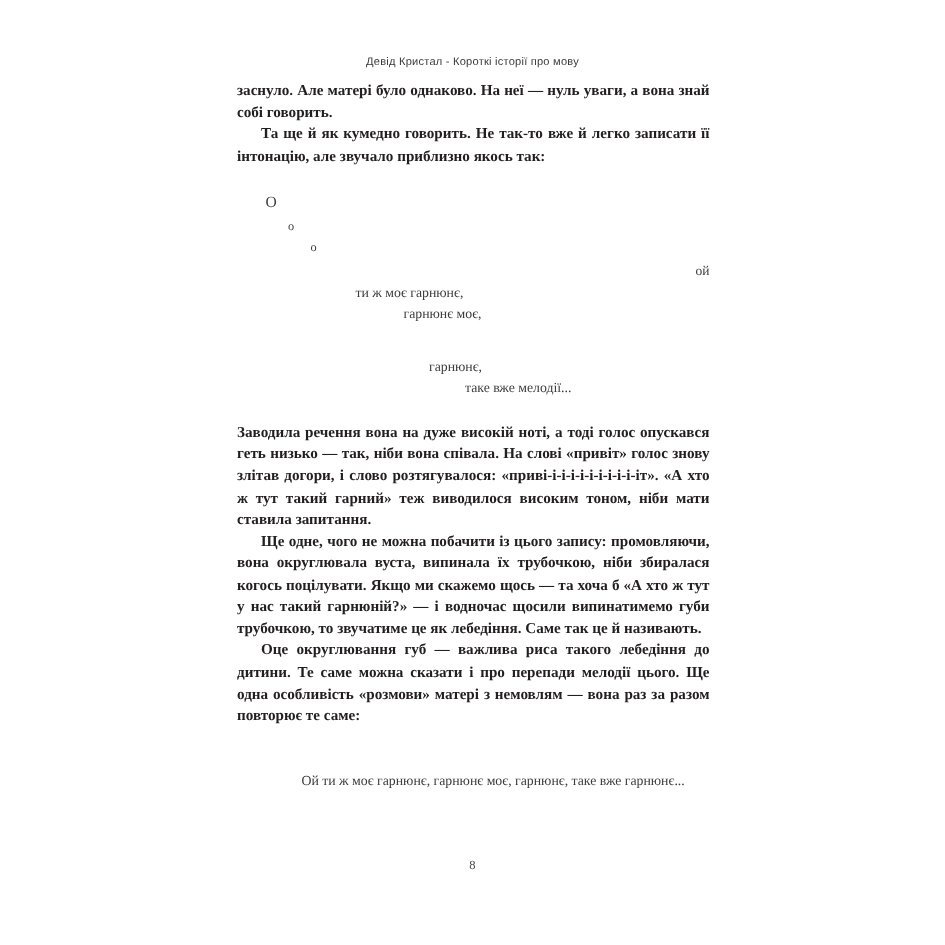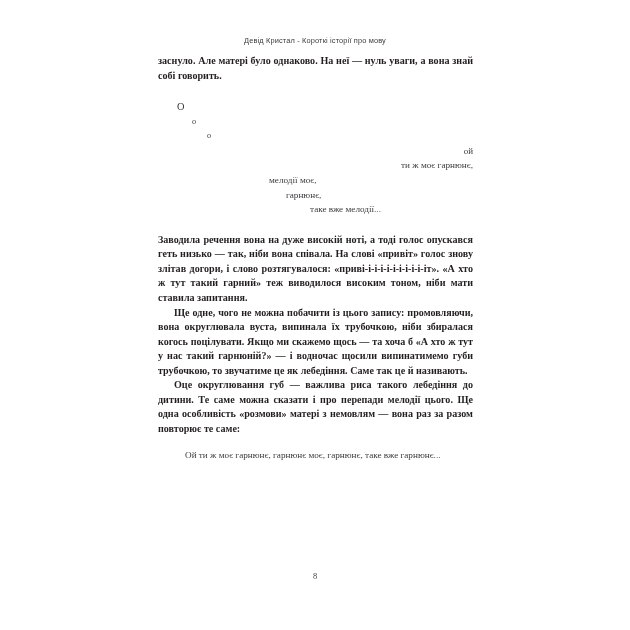--- a/index.html
+++ b/index.html
@@ -67,32 +67,32 @@
     color: #3b3b3f;
   }
   .verse li {
     white-space: nowrap;
   }
 
   .v1 { padding-left: 19px;  font-size: 10.4px; }
   .v2 { padding-left: 34px;  font-size: 8.2px; }
   .v3 { padding-left: 49px;  font-size: 8.2px; }
   .v4 { padding-left: 64px;  font-size: 9.0px; text-align: right; }
-  .v5 { padding-left: 79px; text-align: right;  }
+  .v5 { padding-left: 79px;  }
   .v6 { padding-left: 111px; }
-  .v7 { padding-left: 128px; }
+  .v7 { padding-left: 128px; margin-top: 20px; }
   .v8 { padding-left: 152px; }
 
   .gap-before-verse { height: 17px; }
   .gap-after-verse  { height: 16px; }
   .gap-quote-before { height: 11px; }
   .gap-quote-after  { height: 13px; }
 
   .pull-quote {
-    margin: 0;
+    margin: 16px;
     padding-left: 27px;
     font-size: 9.2px;
     line-height: 14.6px;
     color: #3b3b3f;
     white-space: nowrap;
   }
 
   .folio {
     position: absolute;
     top: 572px;
@@ -108,30 +108,31 @@
 <body>
 
 <div class="page">
 
   <div class="running-head">Девід Кристал - Короткі історії про мову</div>
 
   <div class="text-block">
 
     <p class="body-par">заснуло. Але матері було однаково. На неї — нуль уваги, а вона знай собі говорить.</p>
 
+    <p class="body-par indent">Та ще й як кумедно говорить. Не так-то вже й легко записати її інтонацію, але звучало приблизно якось так:</p>
 
     <div class="gap-before-verse"></div>
 
     <ul class="verse">
       <li class="v1">О</li>
       <li class="v2">о</li>
       <li class="v3">о</li>
       <li class="v4">ой</li>
       <li class="v5">ти ж моє гарнюнє,</li>
-      <li class="v6">мелодії моє,</li>
+      <li class="v6">гарнюнє моє,</li>
       <li class="v7">гарнюнє,</li>
       <li class="v8">таке вже мелодії...</li>
     </ul>
 
     <div class="gap-after-verse"></div>
 
     <p class="body-par">Заводила речення вона на дуже високій ноті, а тоді голос опускався геть низько — так, ніби вона співала. На слові «привіт» голос знову злітав догори, і слово розтягувалося: «приві-і-і-і-і-і-і-і-і-і-іт». «А хто ж тут такий гарний» теж виводилося високим тоном, ніби мати ставила запитання.</p>
 
     <p class="body-par indent">Ще одне, чого не можна побачити із цього запису: промовляючи, вона округлювала вуста, випинала їх трубочкою, ніби збиралася когось поцілувати. Якщо ми скажемо щось — та хоча б «А хто ж тут у нас такий гарнюній?» — і водночас щосили випинатимемо губи трубочкою, то звучатиме це як лебедіння. Саме так це й називають.</p>
 

